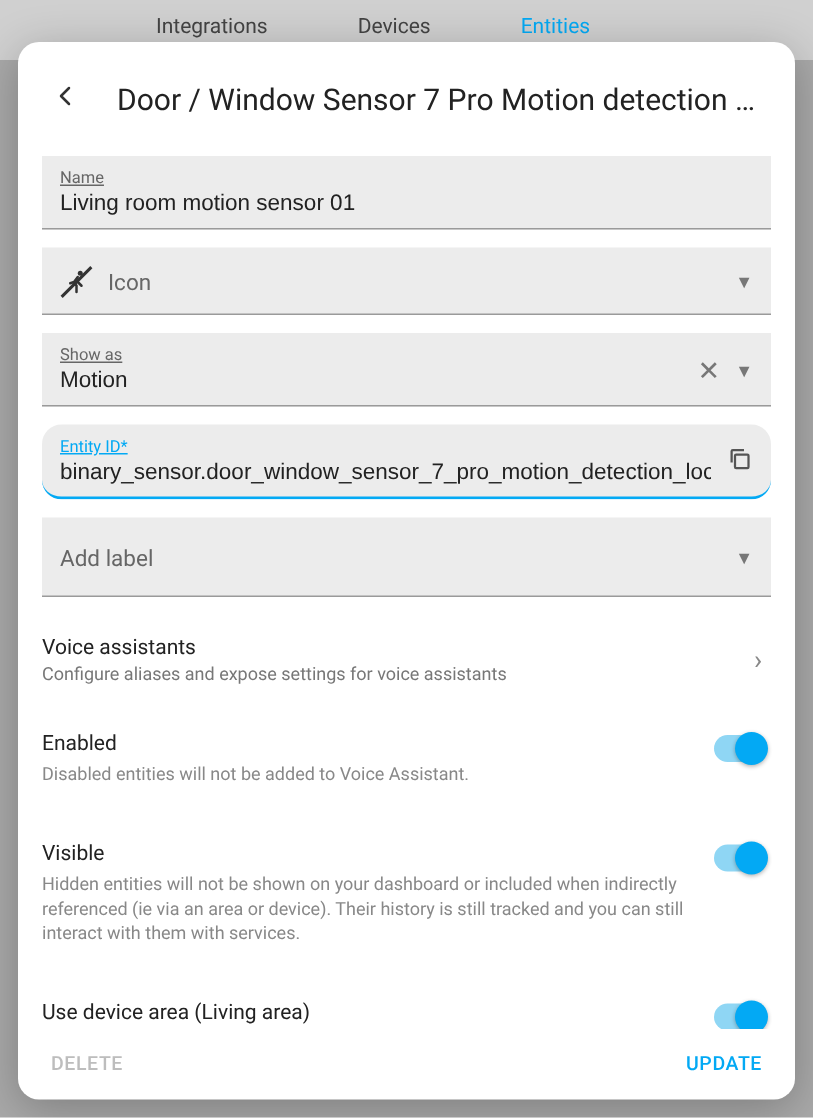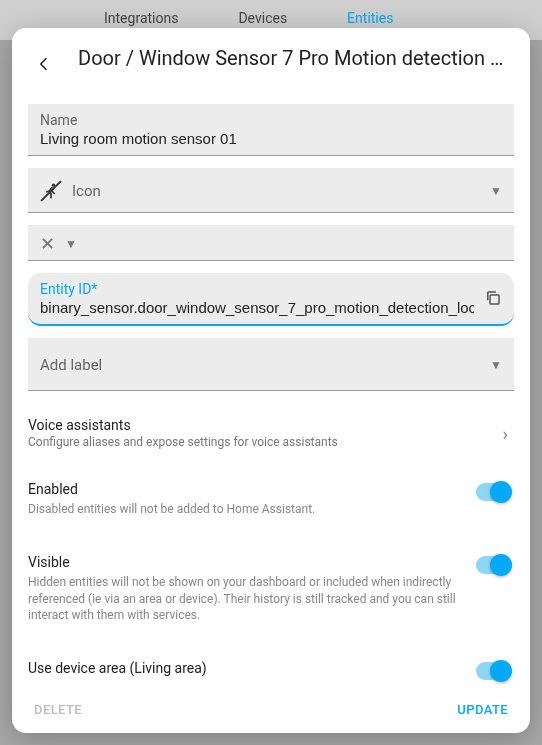--- a/index.html
+++ b/index.html
@@ -32,20 +32,21 @@
     background: #fff;
     border-radius: 14px;
     box-shadow: 0 6px 30px rgba(0,0,0,.25);
     display: flex;
     flex-direction: column;
     overflow: hidden;
   }
 
   .dialog-header {
     display: flex;
+    align-items: center;
     gap: 14px;
     padding: 18px 20px 18px 12px;
   }
   .back-btn {
     width: 40px; height: 40px;
     border: none; background: transparent;
     font-size: 18px; color: #333; cursor: pointer;
   }
   .dialog-title {
     font-size: 20px;
@@ -65,22 +66,23 @@
 
   .field {
     background: #ececec;
     border-bottom: 1px solid #9a9a9a;
     padding: 8px 12px 6px 12px;
     margin-bottom: 12px;
     position: relative;
   }
   .field.active { border-bottom: 2px solid #03a9f4; border-radius: 13px; }
   .field-label {
-    font-size: 14px;
+    font-size: 11px;
     color: #666;
+    text-decoration: underline;
   }
   .field.active .field-label { color: #03a9f4; }
   .field-input {
     border: none; background: transparent;
     font-size: 15px; color: #222;
     width: 100%;
     outline: none;
     padding: 2px 0;
   }
   .field-input::placeholder { color: #666; }
@@ -187,20 +189,24 @@
         </span>
         <div class="field-main">
           <div class="field-placeholder" style="padding:6px 0">Icon</div>
         </div>
         <span class="chevron-down">▼</span>
       </div>
     </div>
 
     <div class="field">
       <div class="field-row">
+        <div class="field-main">
+          <div class="field-label">Show as</div>
+          <input class="field-input" value="Motion" style="">
+        </div>
         <span class="clear-x">✕</span>
         <span class="chevron-down">▼</span>
       </div>
     </div>
 
     <div class="field active">
       <div class="field-row">
         <div class="field-main" style="overflow:hidden">
           <div class="field-label">Entity ID*</div>
           <input class="field-input" value="binary_sensor.door_window_sensor_7_pro_motion_detection_location_pr" style="">
@@ -227,21 +233,21 @@
       <div class="vinfo">
         <div class="vtitle">Voice assistants</div>
         <div class="vdesc">Configure aliases and expose settings for voice assistants</div>
       </div>
       <span class="chevron-right">›</span>
     </div>
 
     <div class="toggle-row">
       <div class="tinfo">
         <div class="ttitle">Enabled</div>
-        <div class="tdesc">Disabled entities will not be added to Home Assistant.</div>
+        <div class="tdesc">Disabled entities will not be added to Voice Assistant.</div>
       </div>
       <div class="switch">
           <div class="knob"></div>
         </div>
     </div>
 
     <div class="toggle-row">
       <div class="tinfo">
         <div class="ttitle">Visible</div>
         <div class="tdesc">Hidden entities will not be shown on your dashboard or included when indirectly referenced (ie via an area or device). Their history is still tracked and you can still interact with them with services.</div>

